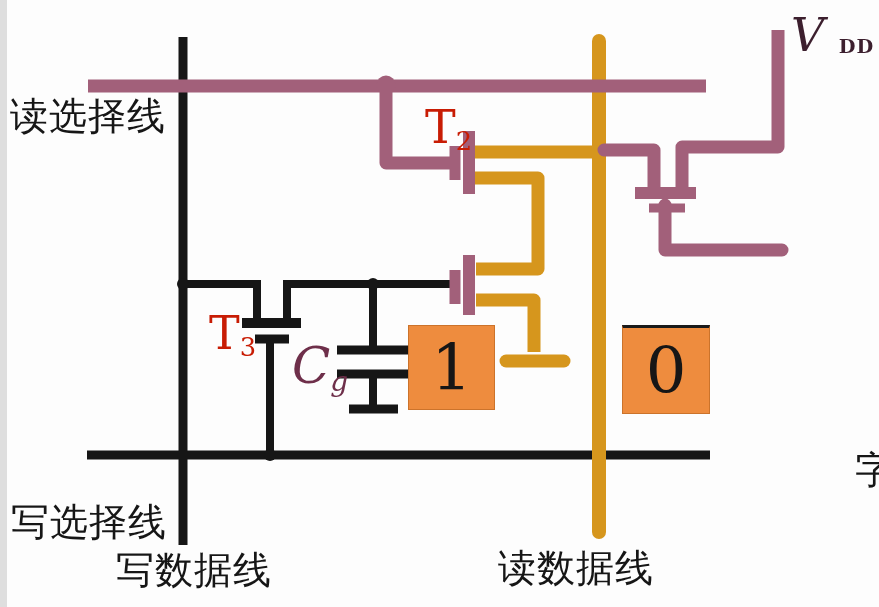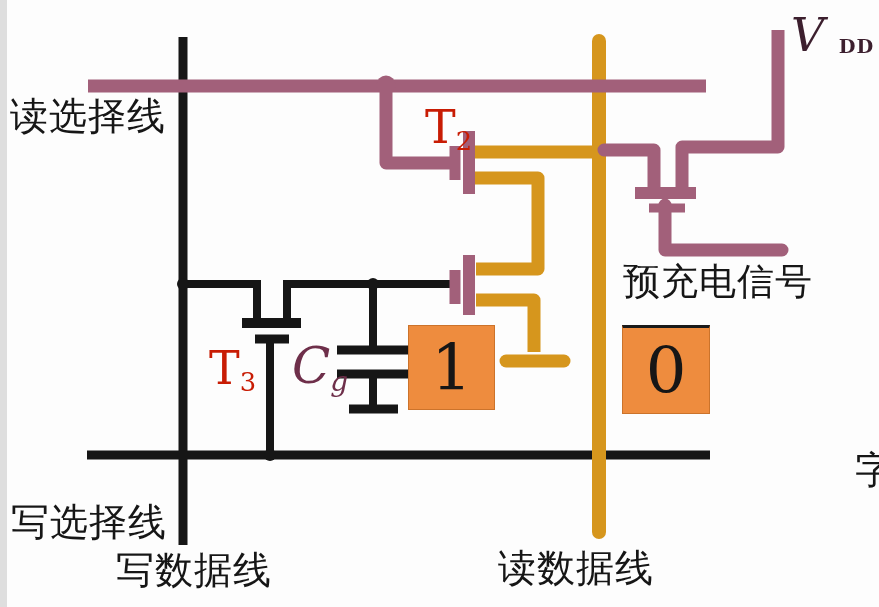--- a/index.html
+++ b/index.html
@@ -78,27 +78,26 @@
     <span>1</span>
   </div>
   <div class="bitbox topline" style="left:622px;top:325px;width:86px;height:85px;">
     <span>0</span>
   </div>
 
   <div class="lbl cjk" style="left:10px;top:97px;">读选择线</div>
   <div class="lbl cjk" style="left:11px;top:467px;margin-top:36px;">写选择线</div>
   <div class="lbl cjk" style="left:116px;top:551px;">写数据线</div>
   <div class="lbl cjk" style="left:498px;top:549px;font-family:Liberation Serif, serif;">读数据线</div>
-  <div class="lbl cjk" style="left:623px;top:263px;font-size:37px;">预充电信号</div>
   <div class="lbl cjk" style="left:855px;top:451px;">字</div>
 
   <div class="lbl tlabel red" style="left:410px;top:104px;margin-left:15px;">
     <span>T</span><span class="sub">2</span>
   </div>
-  <div class="lbl tlabel red" style="left:209px;top:310px;margin-top:35px;">
+  <div class="lbl tlabel red" style="left:209px;top:310px;">
     <span>T</span><span class="sub">3</span>
   </div>
 
   <div class="lbl cap-label" style="left:292px;top:341px;">
     <span>C</span><span class="sub">g</span>
   </div>
 
   <div class="lbl vdd-label" style="left:791px;top:12px;">
     <span>V</span> <span class="sub">DD</span>
   </div>

